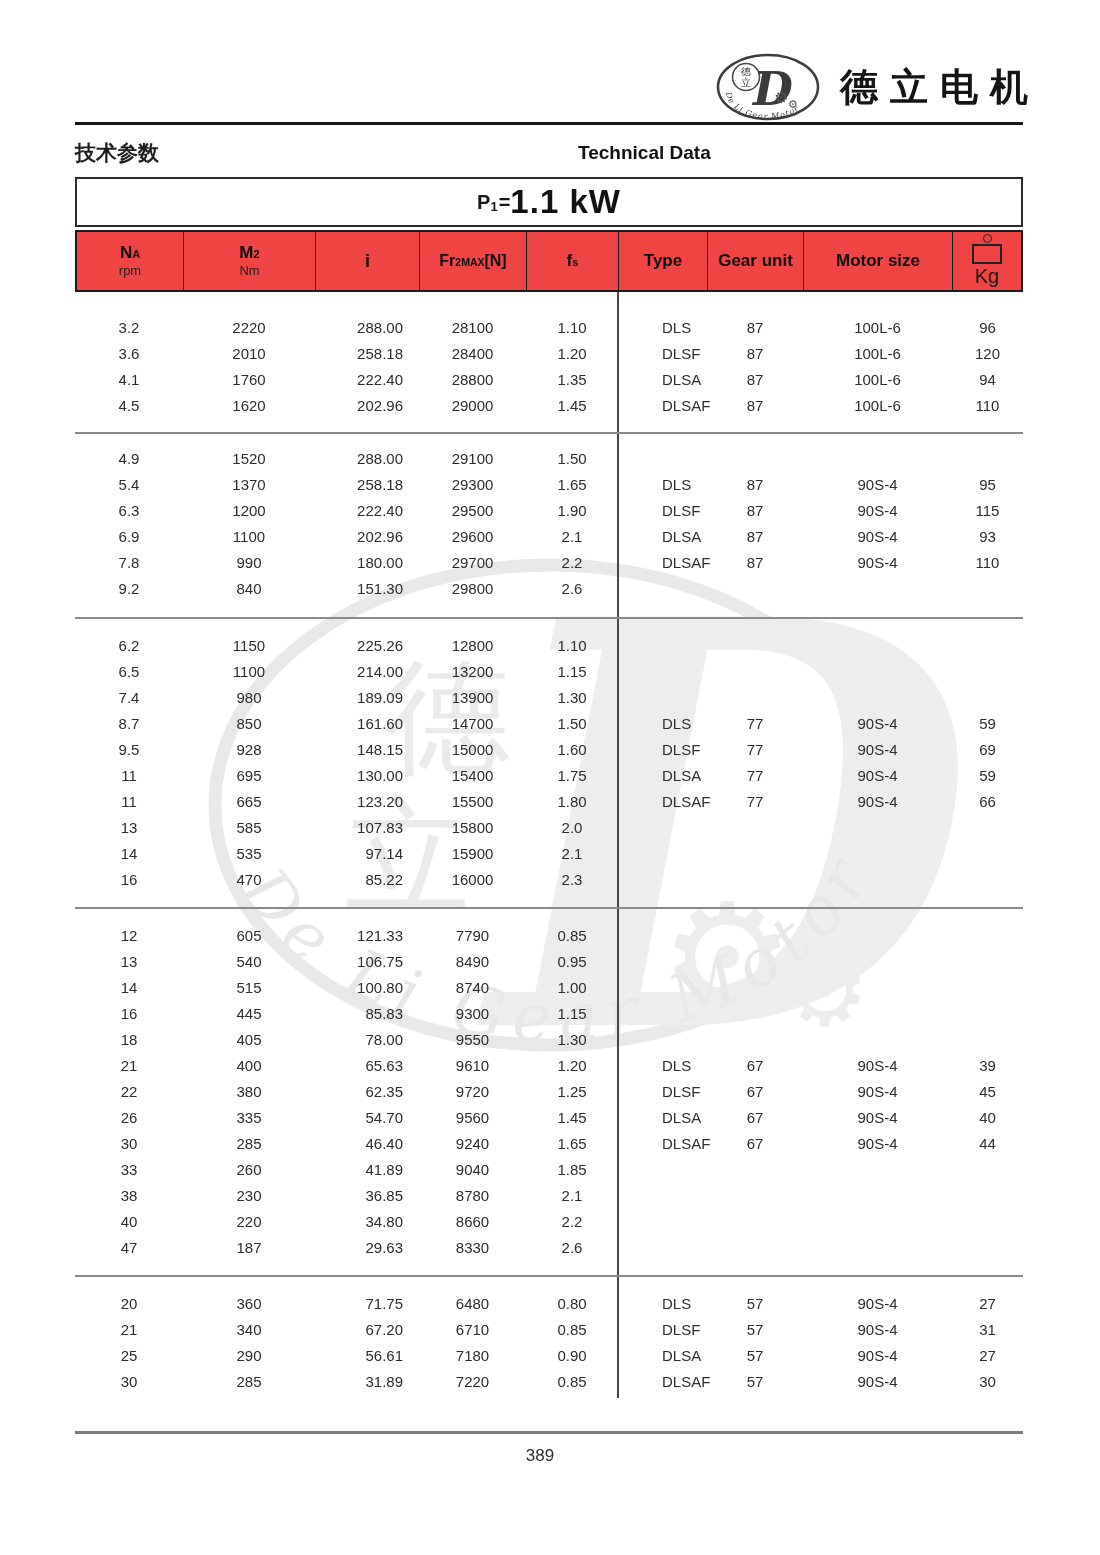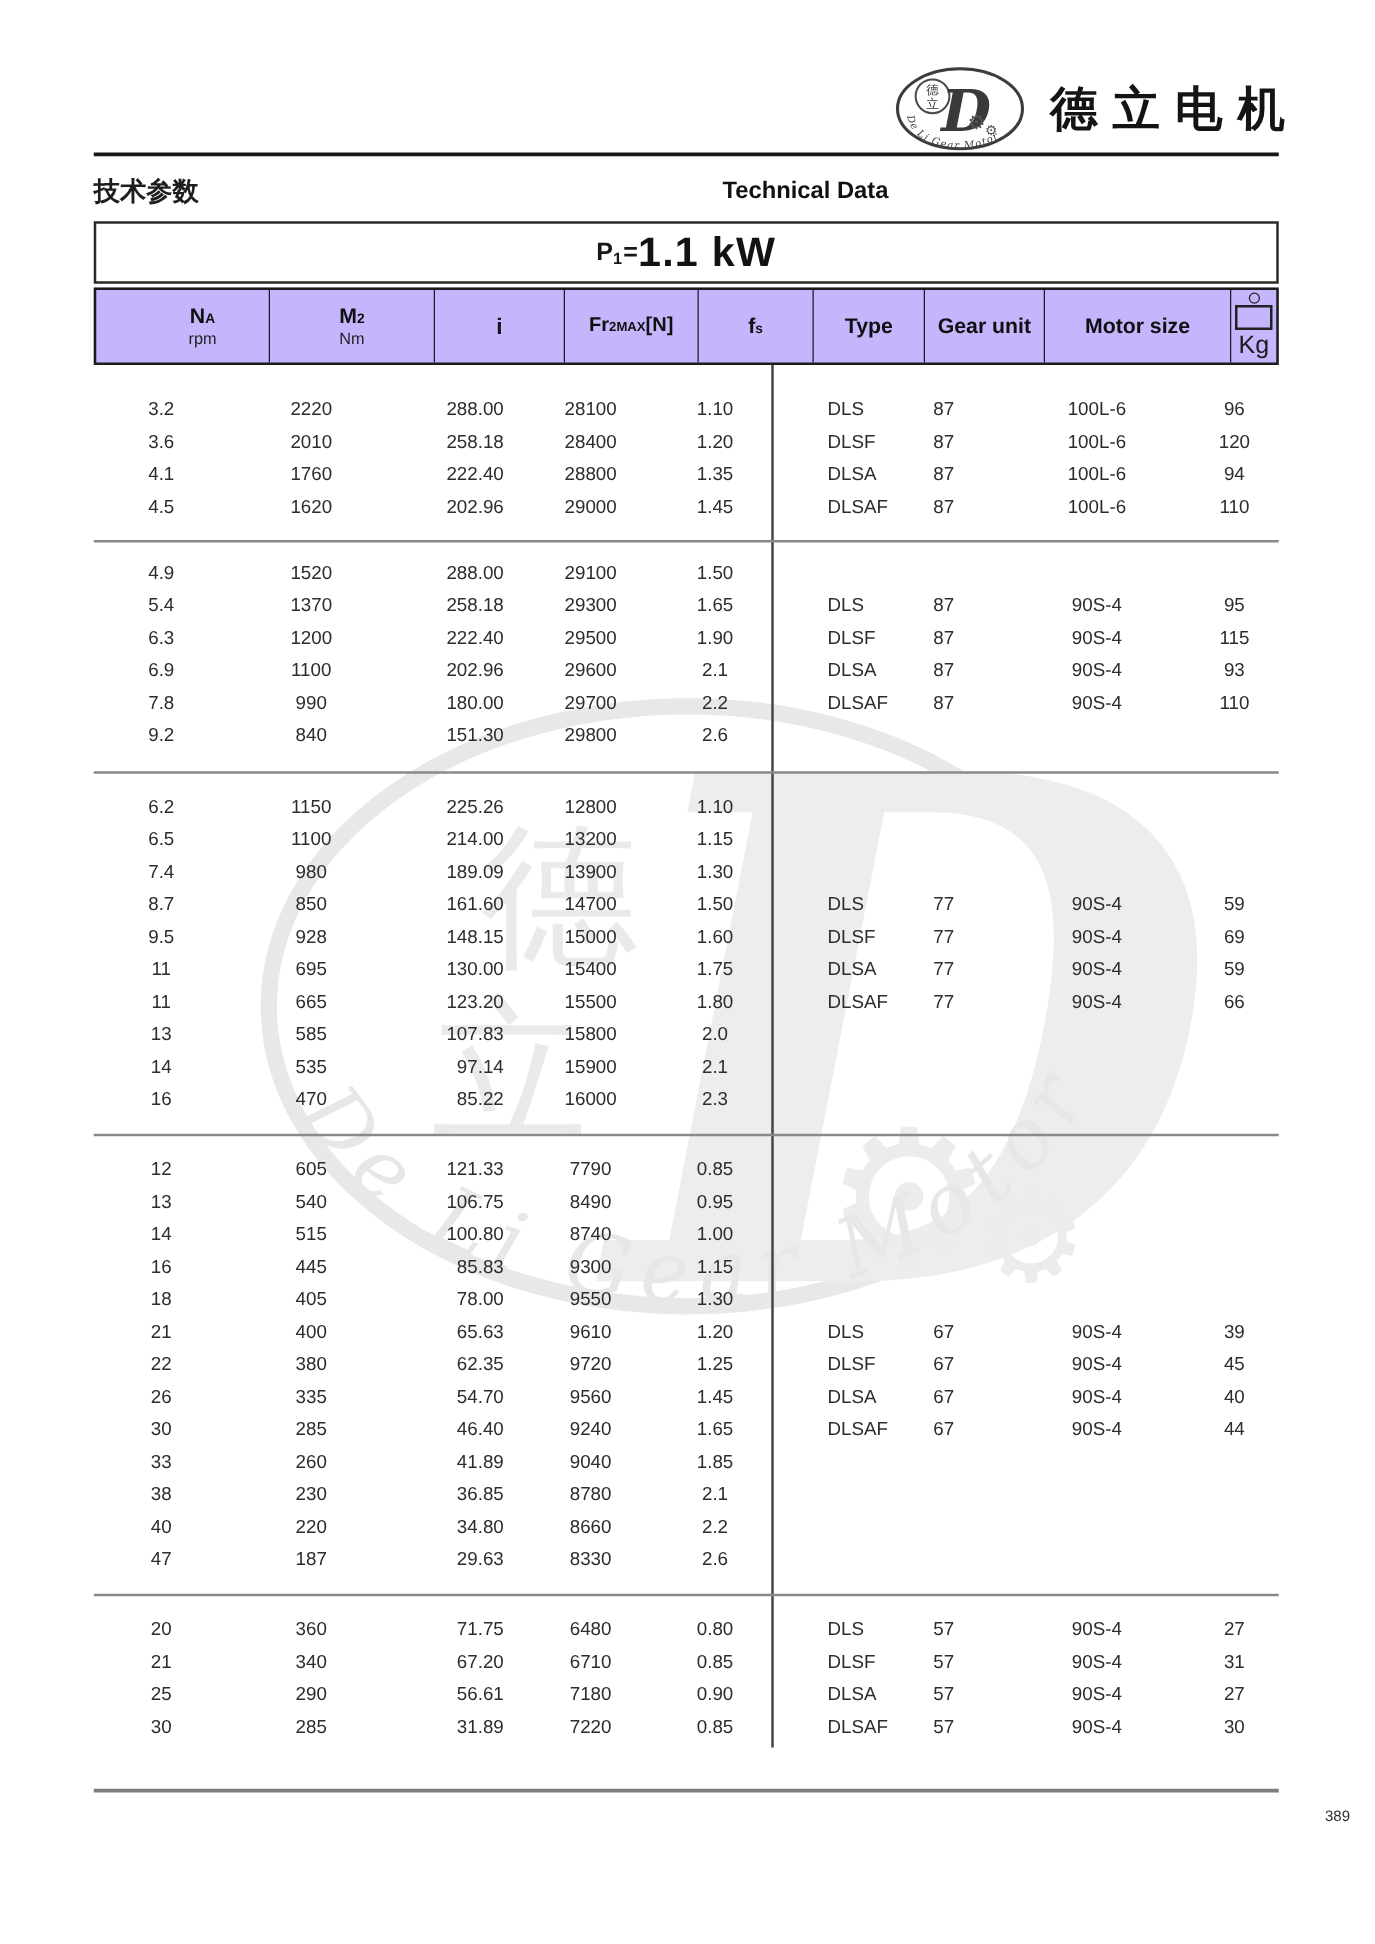--- a/index.html
+++ b/index.html
@@ -14,22 +14,22 @@
   .section-en{position:absolute;left:578px;top:142px;font-size:19px;font-weight:bold;color:#111;}
   
   .title-box{position:absolute;left:75px;top:177px;width:948px;height:50px;box-sizing:border-box;
              border:2px solid #2a2a2a;display:flex;align-items:center;justify-content:center;}
   .tp{font-size:20px;font-weight:bold;color:#171717;}
   .tps{font-size:13px;font-weight:bold;color:#171717;position:relative;top:4px;margin-right:1px;}
   .teq{font-size:20px;font-weight:bold;color:#171717;}
   .tpw{font-size:33px;font-weight:bold;letter-spacing:1px;color:#121212;}
   
   .thead{position:absolute;left:75px;top:230px;width:948px;height:62px;box-sizing:border-box;
-         border:2px solid #1c1c1c;display:grid;z-index:3;background:#c4b5fd;
-         grid-template-columns:107px 132px 104px 107px 92px 89px 96px 149px 1fr;padding-left:32px;}
+         border:2px solid #1c1c1c;display:grid;z-index:3;background:#ef4444;
+         grid-template-columns:107px 132px 104px 107px 92px 89px 96px 149px 1fr;}
   .hcell{display:flex;flex-direction:column;align-items:center;justify-content:center;
          border-right:1.5px solid #1c1c1c;}
   .hcell:last-child{border-right:none;}
   .hmain{font-size:17px;font-weight:bold;color:#101010;line-height:1.05;}
   .hsub{font-size:11px;font-weight:bold;}
   .hunit{font-size:13px;color:#222;margin-top:1px;}
   .weight-box{width:26px;height:16px;border:2px solid #222;margin-top:2px;}
   .weight-ring{width:7px;height:7px;border:1.5px solid #222;border-radius:50%;margin-bottom:-1px;}
   .kg-label{font-size:20px;color:#1a1a1a;margin-top:1px;}
   
@@ -39,22 +39,22 @@
          grid-template-columns:108px 132px 104px 107px 92px;grid-auto-rows:26px;}
   .trows{position:absolute;left:543px;display:grid;
          grid-template-columns:89px 96px 149px 71px;grid-auto-rows:26px;}
   .lrow,.trow{display:contents;}
   .cell{display:flex;align-items:center;justify-content:center;font-size:15px;color:#2d2d2d;}
   .c-i{justify-content:flex-end;padding-right:16px;box-sizing:border-box;}
   .c-type{justify-content:flex-start;padding-left:44px;box-sizing:border-box;}
   .col-divider{position:absolute;left:617px;top:292px;width:2px;height:1106px;background:#454545;z-index:2;}
   .group-sep{position:absolute;left:75px;width:948px;height:1.5px;background:#8a8a8a;z-index:2;}
   .foot-rule{position:absolute;left:75px;top:1431px;width:948px;height:3px;background:#7d7d7d;}
-  .page-number{position:absolute;left:0;top:1446px;width:1080px;text-align:right;
-               font-size:12px;color:#2f2f2f;}
+  .page-number{position:absolute;left:0;top:1446px;width:1080px;text-align:center;
+               font-size:17px;color:#2f2f2f;}
   .watermark-svg{position:absolute;left:140px;top:555px;z-index:1;pointer-events:none;}
 </style>
 </head>
 <body>
 
 <div class="page">
 
   <svg class="watermark-svg" width="820" height="530" viewBox="0 0 820 530">
     <defs>
       <path id="wm-arc" d="M 100 335 A 335 240 0 0 0 740 290" fill="none"></path>

